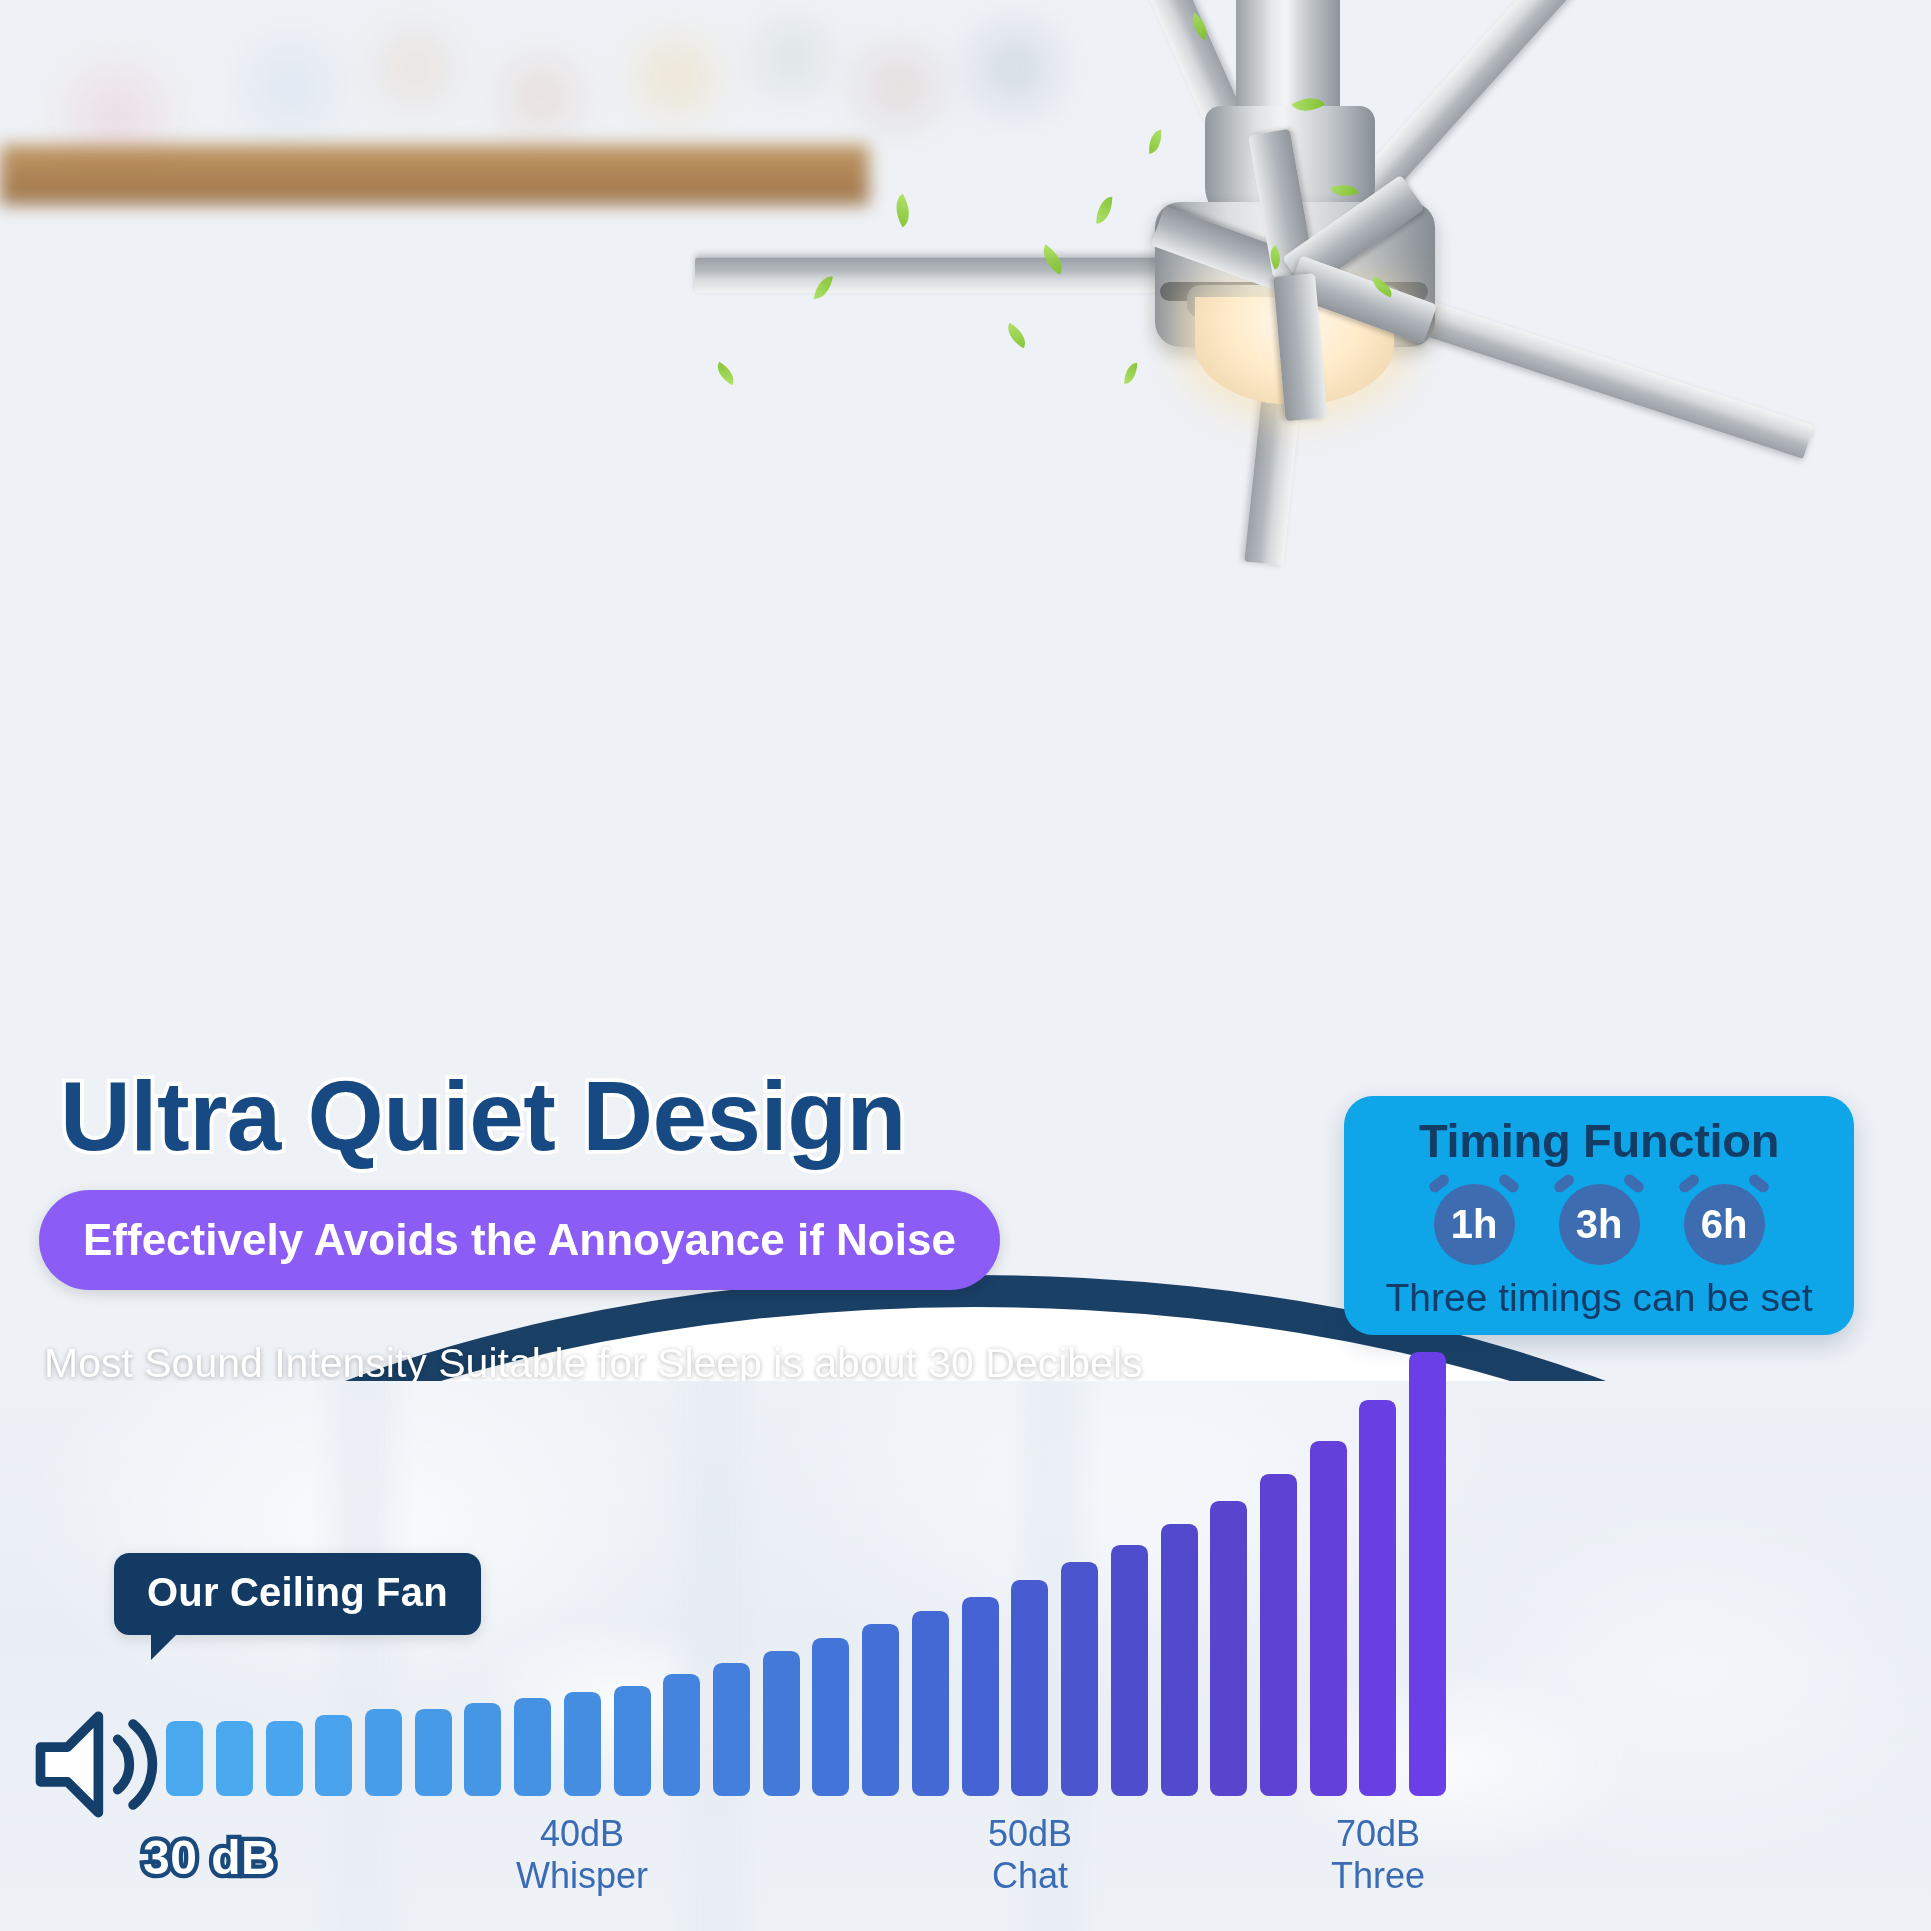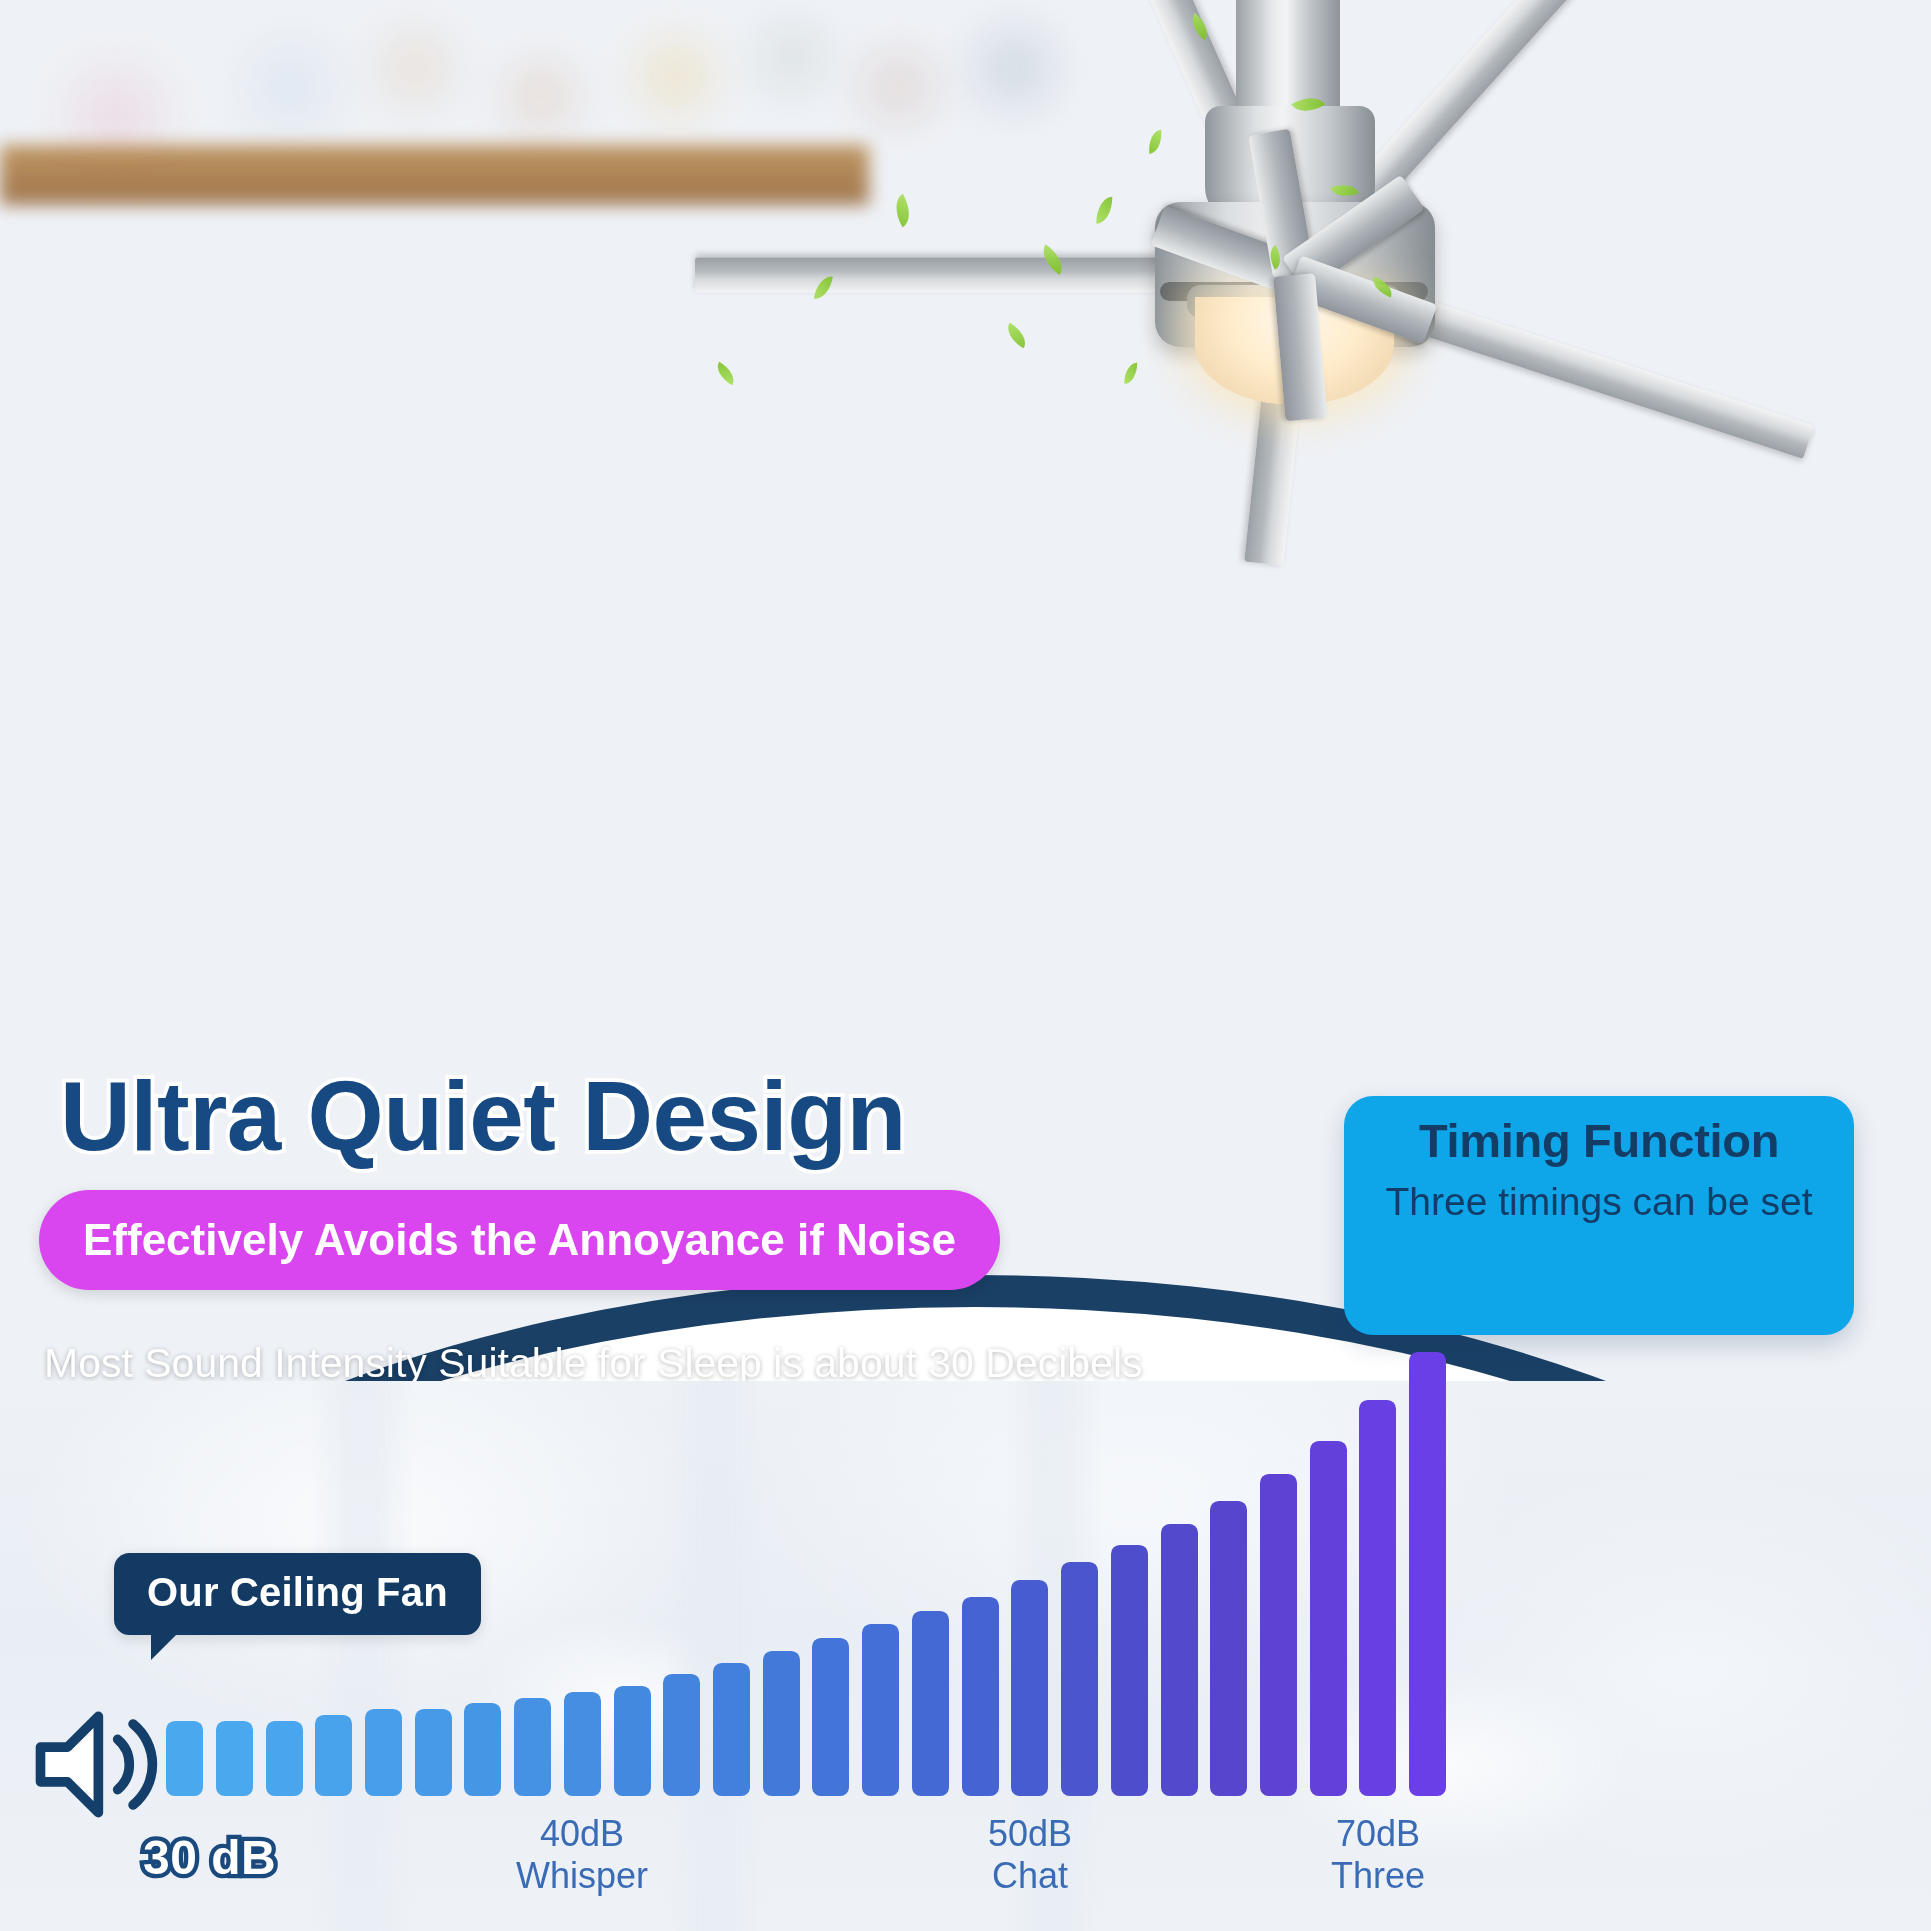--- a/index.html
+++ b/index.html
@@ -173,21 +173,21 @@
 
   
   .headline {
     position:absolute; left:60px; top:1060px;
     font-size:98px; font-weight:800; letter-spacing:-0.5px;
     color:#174a82; -webkit-text-stroke:7.7px #ffffff; paint-order:stroke fill;
     white-space:nowrap;
   }
   .pill {
     position:absolute; left:39px; top:1190px; height:100px;
-    background:#d946ef; border-radius:50px;
+    background:#8b5cf6; border-radius:50px;
     display:flex; align-items:center; padding:0 44px;
     color:#fff; font-size:44px; font-weight:700; white-space:nowrap;
     box-shadow:0 3.9px 13.5px rgba(0,0,0,.14);
   }
   .subline {
     position:absolute; left:44px; top:1340px;
     font-size:41px; color:#ffffff; font-weight:400; white-space:nowrap;
     text-shadow:0 1px 4.8px rgba(0,0,0,.30);
   }
 
@@ -258,20 +258,37 @@
   </div>
 
   <div class="headline">Ultra Quiet Design</div>
   <div class="pill">
     <span>Effectively Avoids the Annoyance if Noise</span>
   </div>
   <div class="subline">Most Sound Intensity Suitable for Sleep is about 30 Decibels</div>
 
   <div class="timing-card">
     <div class="timing-title">Timing Function</div>
+    <div class="timing-row" id="timing-row">
+        <div class="clock">
+          <span class="ear l"></span>
+          <span class="ear r"></span>
+          <span class="clock-face">1h</span>
+        </div>
+        <div class="clock">
+          <span class="ear l"></span>
+          <span class="ear r"></span>
+          <span class="clock-face">3h</span>
+        </div>
+        <div class="clock">
+          <span class="ear l"></span>
+          <span class="ear r"></span>
+          <span class="clock-face">6h</span>
+        </div>
+      </div>
     <div class="timing-sub">Three timings can be set</div>
   </div>
 
   <div class="chart-panel">
     <div class="room-ghost"></div>
   </div>
 
   <div class="bars" id="bars">
       <div class="bar" title="30 dB" style="left: 166px; width: 37px; height: 75px; background: rgb(74, 168, 239);"></div>
       <div class="bar" title="30 dB" style="left: 216px; width: 37px; height: 75px; background: rgb(74, 168, 239);"></div>

